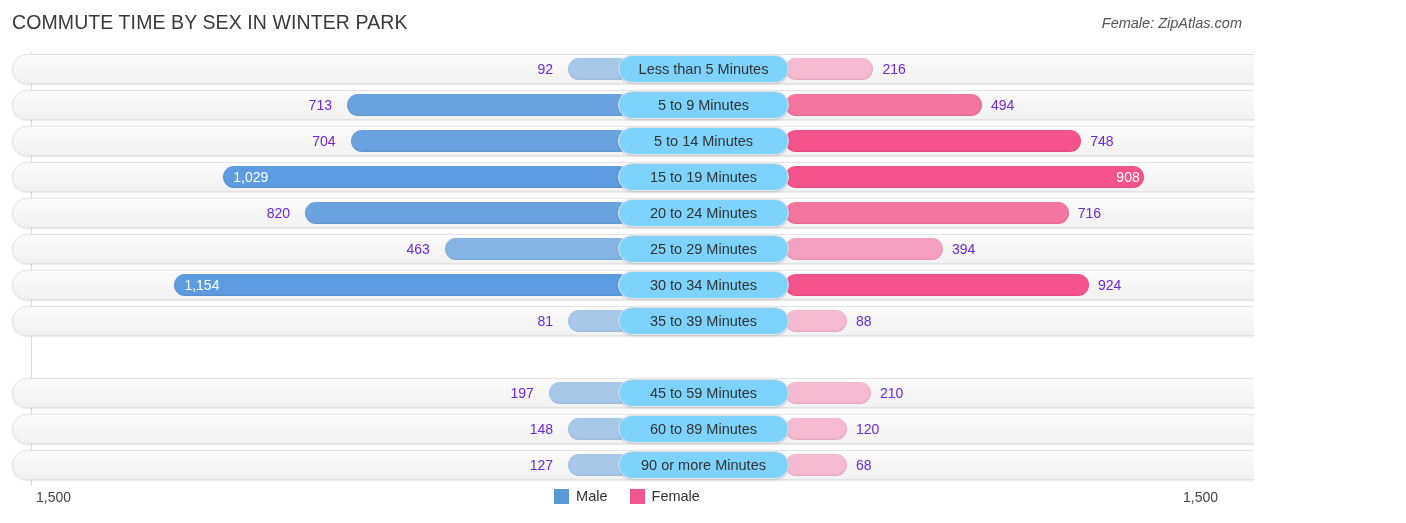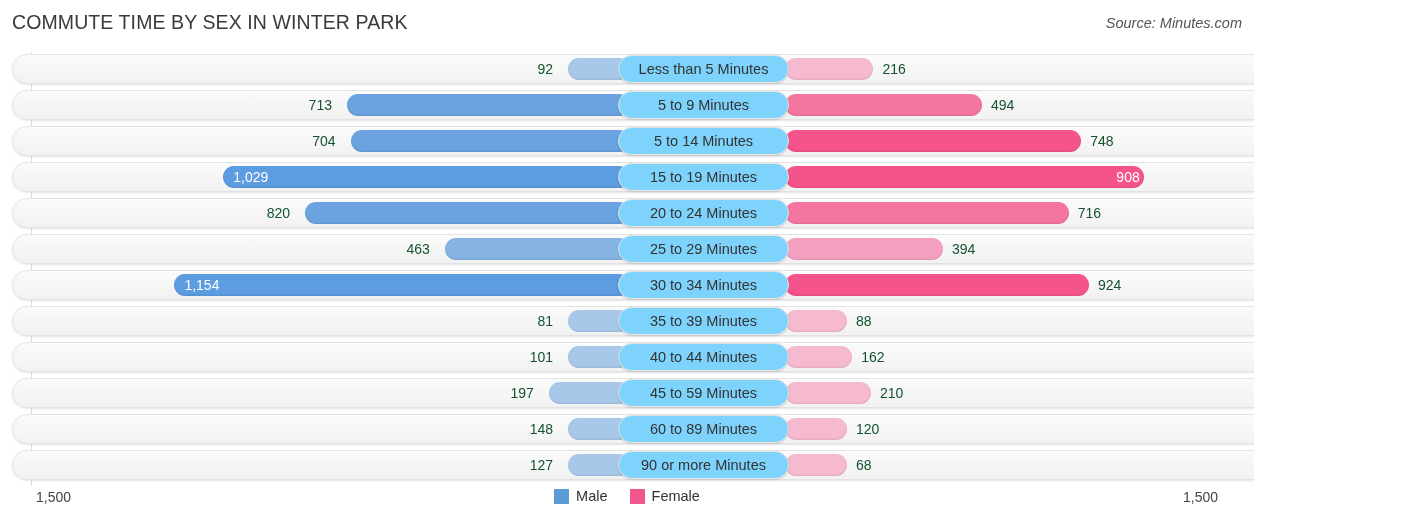--- a/index.html
+++ b/index.html
@@ -85,21 +85,21 @@
   }
   .bar.female.strong { background: #f4759f; }
   .bar.female.vivid  { background: #f4538c; }
 
   .val {
     position: absolute;
     top: 4px;
     height: 22px;
     line-height: 22px;
     font-size: 14px;
-    color: #14532d;
+    color: #6d28d9;
     white-space: nowrap;
   }
   .val.left  { text-align: right; }
   .val.right { text-align: left; }
   .val.inside {
     color: #ffffff;
     font-size: 14px;
   }
 
   .center-pill {
@@ -147,21 +147,21 @@
     color: #333333;
   }
   .swatch { width: 15px; height: 15px; display: inline-block; }
 </style>
 </head>
 <body>
 
 <div id="page">
 
   <div id="title">COMMUTE TIME BY SEX IN WINTER PARK</div>
-  <div id="source">Source: Minutes.com</div>
+  <div id="source">Female: ZipAtlas.com</div>
 
   <div id="plot">
     <div class="gridline" style="left:31px;"></div>
     <div class="gridline" style="left:1374px;"></div>
 
   <div class="row" style="top: 2px;">
         <div class="track"></div>
         <div class="bar male" style="background: rgb(168, 200, 234); left: 556px; width: 62px;"></div>
         <div class="bar female" style="background: rgb(245, 185, 208); left: 773px; width: 88.384px;"></div>
         <div class="val left" style="left: 456px; width: 85px;">92</div>
@@ -216,28 +216,20 @@
         <div class="val right" style="left: 1086.03px; width: 90px;">924</div>
         <div class="center-pill" style="left: 606px; width: 171px;">30 to 34 Minutes</div>
       </div>
       <div class="row" style="top: 254px;">
         <div class="track"></div>
         <div class="bar male" style="background: rgb(168, 200, 234); left: 556px; width: 62px;"></div>
         <div class="bar female" style="background: rgb(245, 185, 208); left: 773px; width: 62px;"></div>
         <div class="val left" style="left: 456px; width: 85px;">81</div>
         <div class="val right" style="left: 844px; width: 90px;">88</div>
         <div class="center-pill" style="left: 606px; width: 171px;">35 to 39 Minutes</div>
-      </div>
-      <div class="row" style="top: 290px;">
-        <div class="track"></div>
-        <div class="bar male" style="background: rgb(168, 200, 234); left: 556px; width: 62px;"></div>
-        <div class="bar female" style="background: rgb(245, 185, 208); left: 773px; width: 67.288px;"></div>
-        <div class="val left" style="left: 456px; width: 85px;">101</div>
-        <div class="val right" style="left: 849.288px; width: 90px;">162</div>
-        <div class="center-pill" style="left: 606px; width: 171px;">40 to 44 Minutes</div>
       </div>
       <div class="row" style="top: 326px;">
         <div class="track"></div>
         <div class="bar male" style="background: rgb(168, 200, 234); left: 536.907px; width: 81.0927px;"></div>
         <div class="bar female" style="background: rgb(245, 185, 208); left: 773px; width: 86.04px;"></div>
         <div class="val left" style="left: 436.907px; width: 85px;">197</div>
         <div class="val right" style="left: 868.04px; width: 90px;">210</div>
         <div class="center-pill" style="left: 606px; width: 171px;">45 to 59 Minutes</div>
       </div>
       <div class="row" style="top: 362px;">

